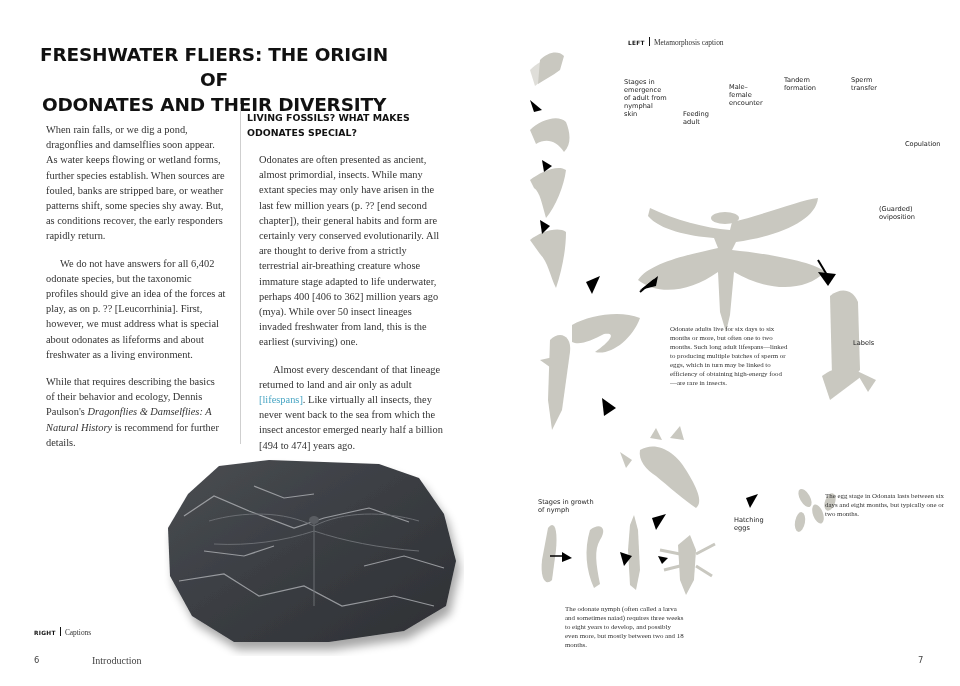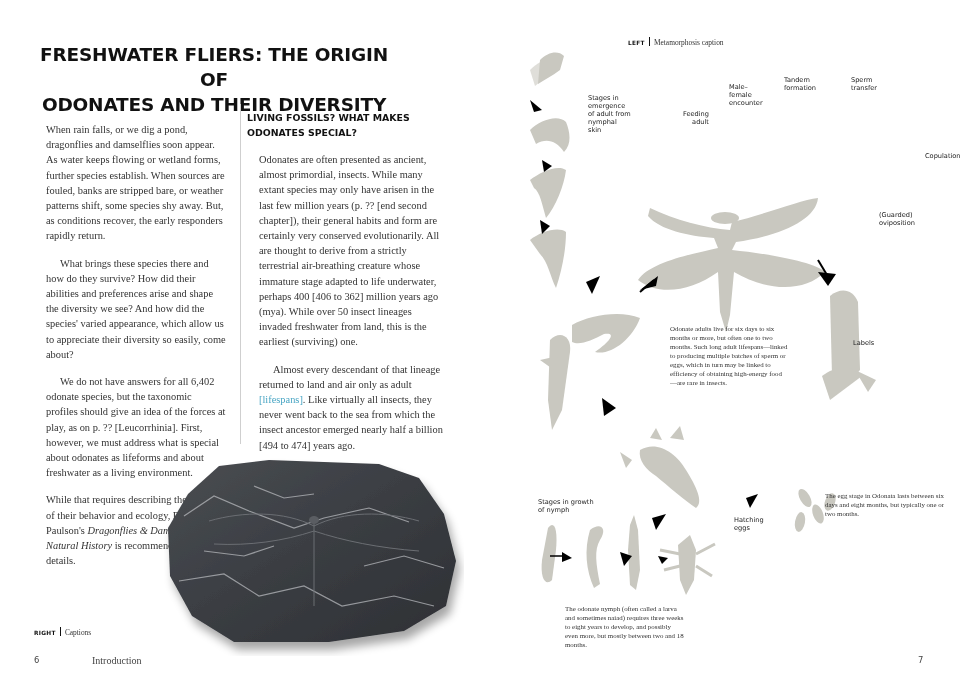--- a/index.html
+++ b/index.html
@@ -52,21 +52,20 @@
 
 <div class="spread">
 
   <div class="title">
     <div>FRESHWATER FLIERS: THE ORIGIN OF</div>
     <div>ODONATES AND THEIR DIVERSITY</div>
   </div>
 
   <div class="col col-left">
     <p>When rain falls, or we dig a pond, dragonflies and damselflies soon appear. As water keeps flowing or wetland forms, further species establish. When sources are fouled, banks are stripped bare, or weather patterns shift, some species shy away. But, as conditions recover, the early responders rapidly return.</p>
-    <p class="indent">What brings these species there and how do they survive? How did their abilities and preferences arise and shape the diversity we see? And how did the species' varied appearance, which allow us to appreciate their diversity so easily, come about?</p>
     <p class="indent">We do not have answers for all 6,402 odonate species, but the taxonomic profiles should give an idea of the forces at play, as on p. ?? [Leucorrhinia]. First, however, we must address what is special about odonates as lifeforms and about freshwater as a living environment.</p>
     <p><span>While that requires describing the basics of their behavior and ecology, Dennis Paulson's </span><i>Dragonflies &amp; Damselflies: A Natural History</i><span> is recommend for further details.</span></p>
   </div>
 
   <div class="divider"></div>
 
   <div class="col col-right">
     <div class="subhead">
       <div>LIVING FOSSILS? WHAT MAKES</div>
       <div>ODONATES SPECIAL?</div>
@@ -172,36 +171,36 @@
       <path d="M 102 358 L 116 368 L 104 376 Z"></path>
       <path d="M 246 458 L 258 454 L 250 468 Z"></path>
       <path d="M 152 478 L 166 474 L 156 490 Z"></path>
       <path d="M 62 512 L 72 518 L 62 522 Z"></path>
         <path d="M 50 516 L 66 516" stroke="#000" stroke-width="1.5"></path>
       <path d="M 120 512 L 132 516 L 124 526 Z"></path>
       <path d="M 158 516 L 168 518 L 162 524 Z"></path>
     </g>
   </svg>
 
-  <div class="lbl" style="left:588px; top:78px;margin-top:16px;">Stages in
+  <div class="lbl" style="left:624px; top:78px;">Stages in
 emergence
 of adult from
 nymphal
 skin</div>
-  <div class="lbl" style="left:683px; top:110px;text-align:right;">Feeding
+  <div class="lbl" style="left:683px; top:110px;">Feeding
 adult</div>
   <div class="lbl" style="left:729px; top:83px;">Male–
 female
 encounter</div>
   <div class="lbl" style="left:784px; top:76px;">Tandem
 formation</div>
   <div class="lbl" style="left:851px; top:76px;">Sperm
 transfer</div>
-  <div class="lbl" style="left:905px; top:152px;margin-left:20px;">Copulation</div>
-  <div class="lbl" style="left:879px; top:211px;">(Guarded)
+  <div class="lbl" style="left:905px; top:140px;">Copulation</div>
+  <div class="lbl" style="left:879px; top:205px;">(Guarded)
 oviposition</div>
   <div class="lbl" style="left:853px; top:339px;">Labels</div>
   <div class="lbl" style="left:734px; top:516px;">Hatching
 eggs</div>
   <div class="lbl" style="left:538px; top:498px;">Stages in growth
 of nymph</div>
 
   <div class="note" style="left:670px; top:324px; width:118px;">Odonate adults live for six days to six months or more, but often one to two months. Such long adult lifespans—linked to producing multiple batches of sperm or eggs, which in turn may be linked to efficiency of obtaining high-energy food—are rare in insects.</div>
   <div class="note" style="left:825px; top:491px; width:120px;">The egg stage in Odonata lasts between six days and eight months, but typically one or two months.</div>
   <div class="note" style="left:565px; top:604px; width:120px;">The odonate nymph (often called a larva and sometimes naiad) requires three weeks to eight years to develop, and possibly even more, but mostly between two and 18 months.</div>

